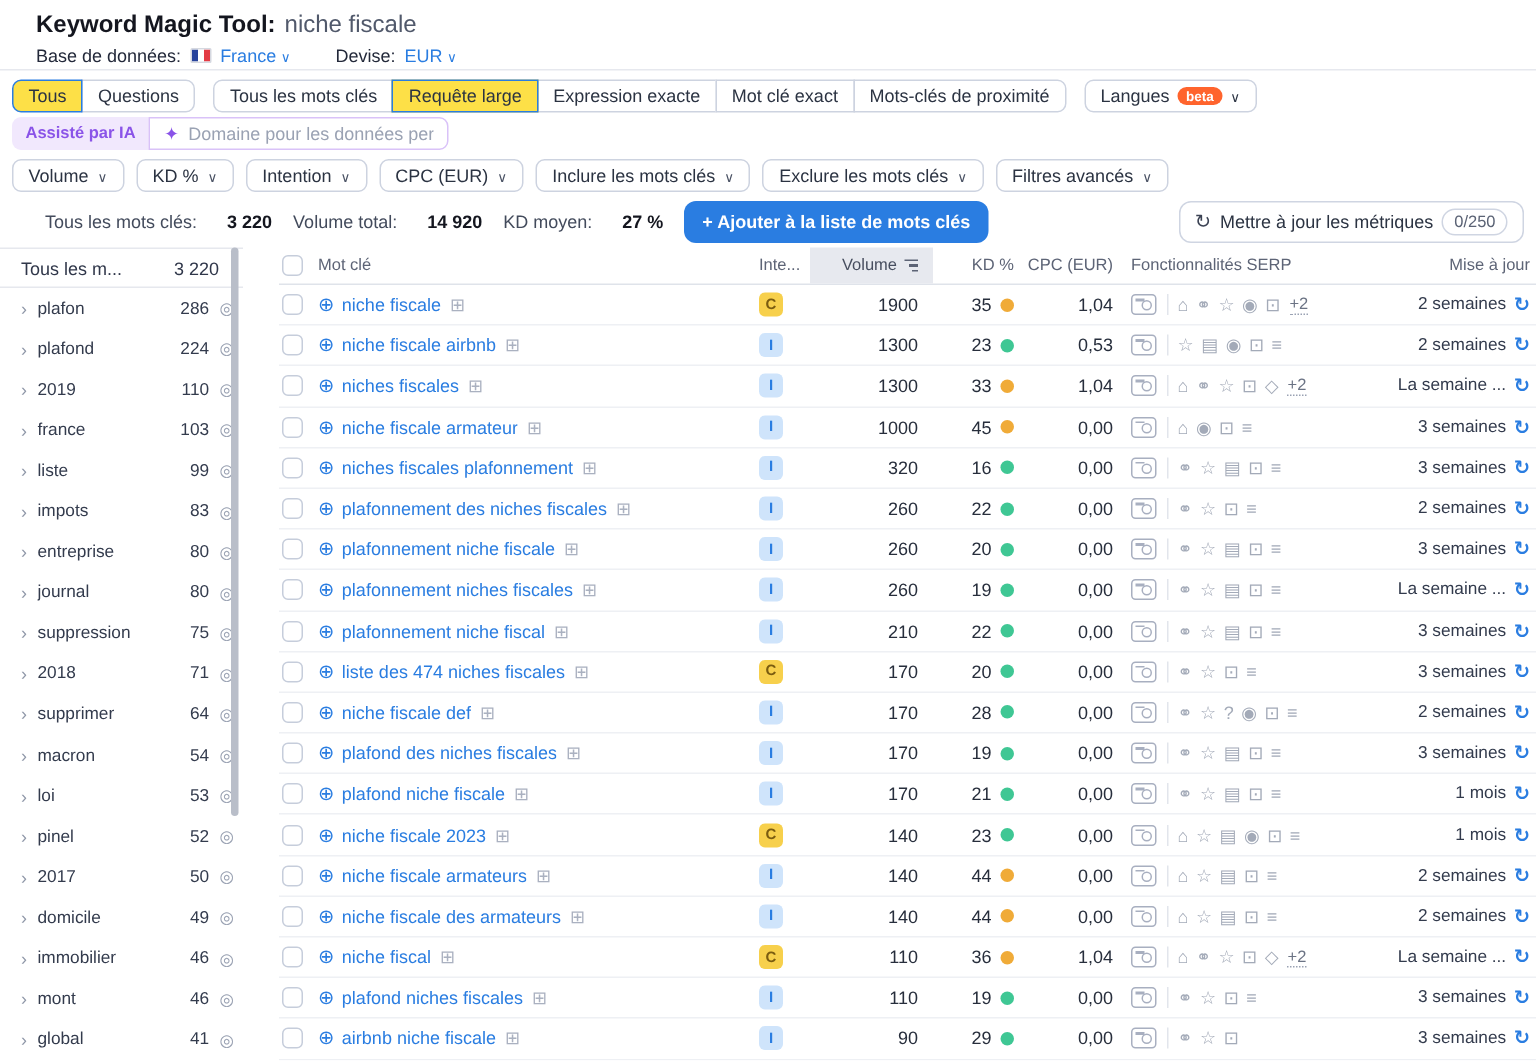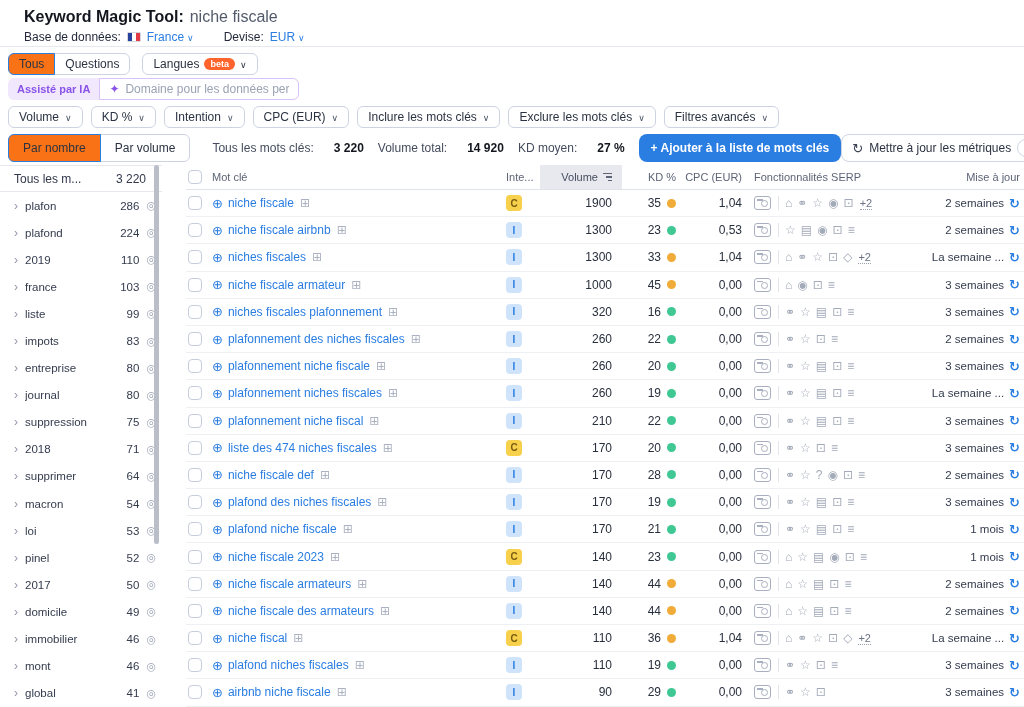--- a/index.html
+++ b/index.html
@@ -20,21 +20,21 @@
   .chev { font-size:9px; line-height:1; position:relative; top:1px; }
   .db-sep { width:18px; }
 
   
   .tabs-row { height:28px; display:flex; align-items:flex-end; padding:0 8px; gap:12px; }
   .seg { display:flex; }
   .tab { height:22px; padding:0 10px; display:flex; align-items:center; gap:5px; background:#fff;
          border:1px solid #cdd3e0; color:#2b3342; font-size:12px; margin-left:-1px; cursor:pointer; white-space:nowrap; }
   .seg .tab:first-child { border-radius:6px 0 0 6px; margin-left:0; }
   .seg .tab:last-child { border-radius:0 6px 6px 0; }
-  .tab.active { border-color:#2a7de1; background:#f97316; position:relative; z-index:1; }
+  .tab.active { border-color:#2a7de1; background:#fde047; position:relative; z-index:1; }
   .tab.standalone { border-radius:6px; margin-left:0; }
   .beta-badge { background:#ff642d; color:#fff; font-size:9px; font-weight:bold; border-radius:8px; padding:1px 6px; }
 
   
   .ai-row { height:28px; display:flex; align-items:center; padding:0 8px; }
   .ai-badge { height:22px; display:flex; align-items:center; padding:0 9px; background:#f1e8fd; color:#8a53e8;
               font-size:11px; font-weight:bold; border-radius:6px 0 0 6px; }
   .ai-input { height:22px; width:200px; display:flex; align-items:center; gap:6px; padding:0 9px;
               border:1px solid #d9c2f8; border-radius:0 6px 6px 0; background:#fff; }
   .ai-spark { color:#8a53e8; font-size:12px; }
@@ -144,20 +144,27 @@
         <span class="chev">∨</span>
       </span>
     </div>
   </div>
 
   <div class="tabs-row">
     <div class="seg" id="tabs-g1">
         <div class="tab active">Tous</div>
         <div class="tab">Questions</div>
       </div>
+    <div class="seg" id="tabs-g2">
+        <div class="tab">Tous les mots clés</div>
+        <div class="tab active">Requête large</div>
+        <div class="tab">Expression exacte</div>
+        <div class="tab">Mot clé exact</div>
+        <div class="tab">Mots-clés de proximité</div>
+      </div>
     <div class="tab standalone">
       <span>Langues</span>
       <span class="beta-badge">beta</span>
       <span class="chev">∨</span>
     </div>
   </div>
 
   <div class="ai-row">
     <span class="ai-badge">Assisté par IA</span>
     <span class="ai-input">
@@ -191,24 +198,20 @@
         <span>Exclure les mots clés</span>
         <span class="chev">∨</span>
       </div>
       <div class="chip">
         <span>Filtres avancés</span>
         <span class="chev">∨</span>
       </div>
     </div>
 
   <div class="toolbar-row">
-    <div class="toggle seg" id="toggle-group">
-        <div class="tab active">Par nombre</div>
-        <div class="tab">Par volume</div>
-      </div>
     <div class="stats" id="stats">
         <span class="stat">
           <span class="stat-label">Tous les mots clés:</span>
           <span class="stat-value">3 220</span>
         </span>
         <span class="stat">
           <span class="stat-label">Volume total:</span>
           <span class="stat-value">14 920</span>
         </span>
         <span class="stat">

